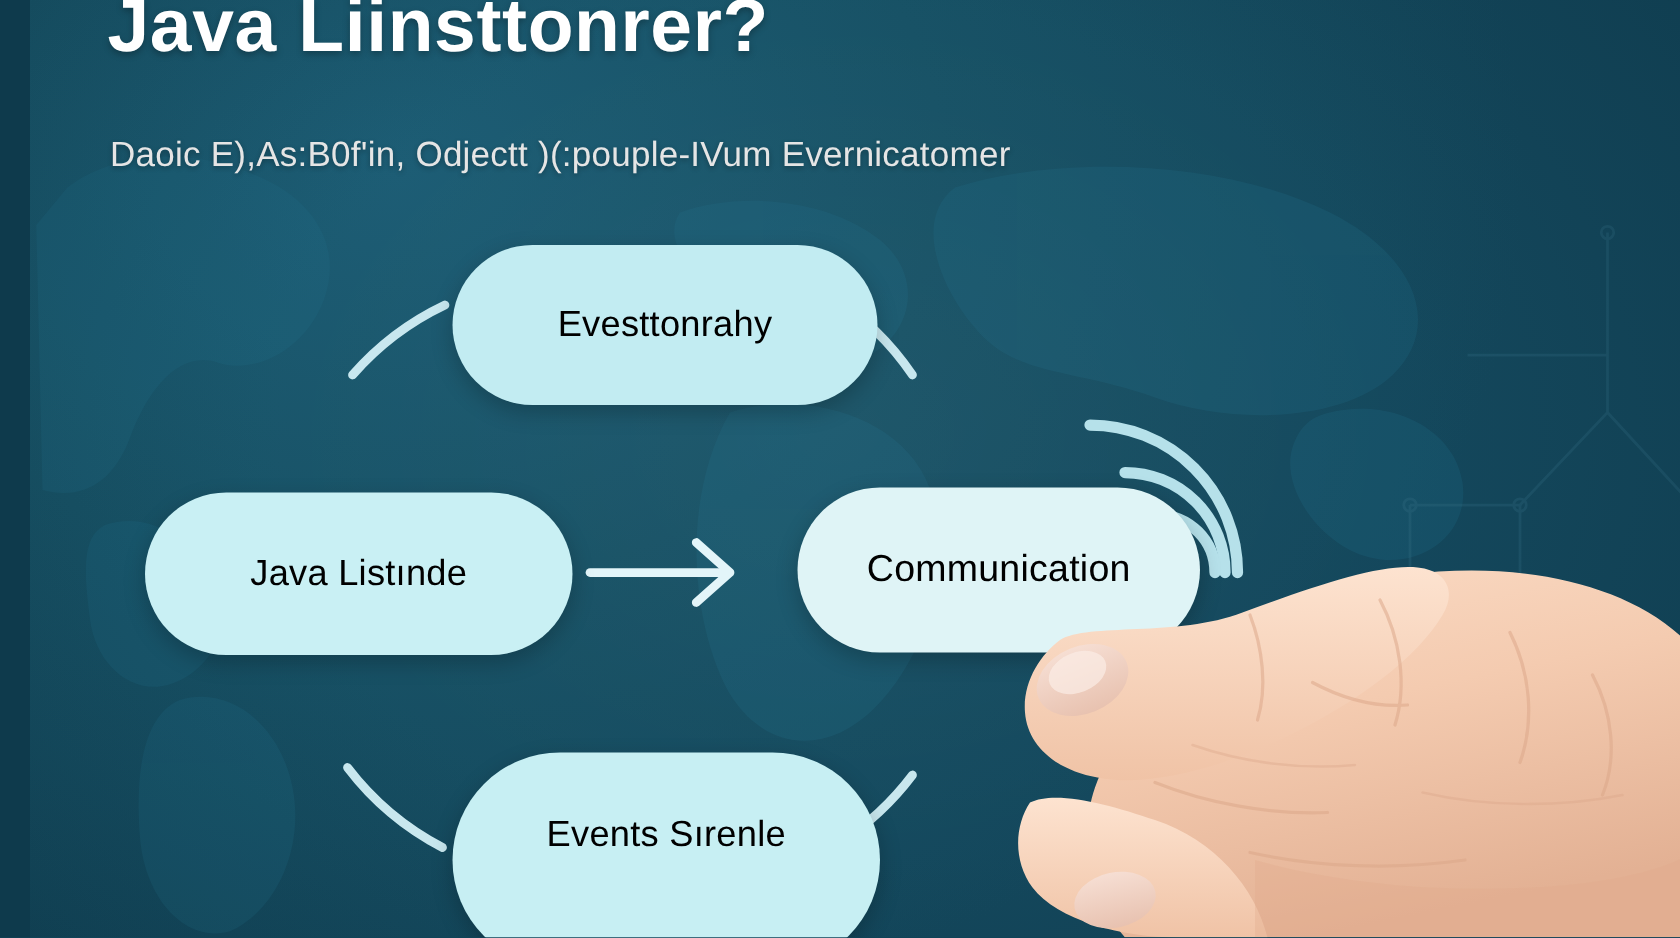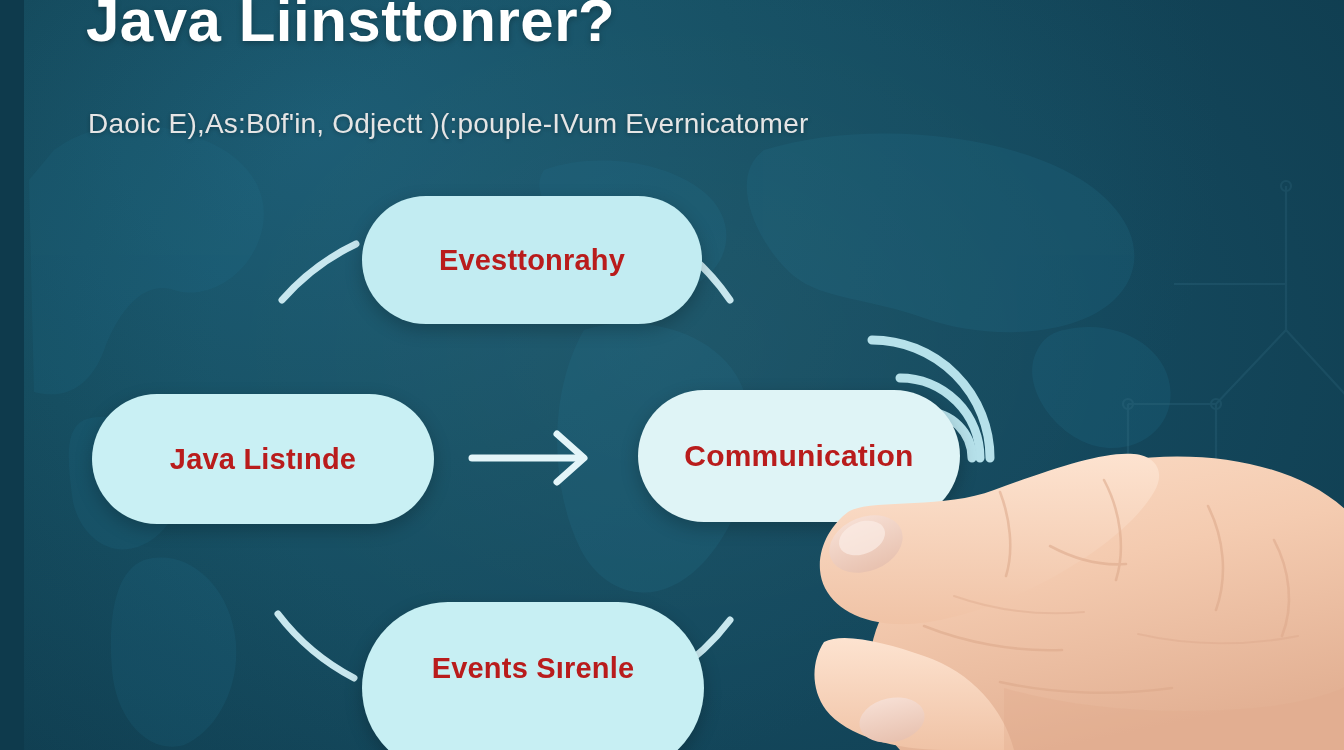--- a/index.html
+++ b/index.html
@@ -73,34 +73,34 @@
     width: 1344px; height: 750px;
   }
   .diagram svg { position: absolute; left: 0; top: 0; }
 
   .node {
     position: absolute;
     display: flex;
     align-items: center;
     justify-content: center;
     border-radius: 999px;
-    color: #b91c1c;
-    font-weight: bold;
+    color: #000000;
+    font-weight: normal;
     letter-spacing: 0.2px;
     box-shadow: 0 6px 18px rgba(0,0,0,0.22);
     text-align: left;
   }
   .node-top {
     left: 338px; top: 196px;
     width: 340px; height: 128px;
     background: #c2ecf2;
     font-size: 29px;
   }
   .node-left {
-    left: 68px; top: 394px;
+    left: 92px; top: 394px;
     width: 342px; height: 130px;
     background: #c9f0f4;
     font-size: 29px;
   }
   .node-right {
     left: 614px; top: 390px;
     width: 322px; height: 132px;
     background: #dff4f6;
     font-size: 30px;
   }

